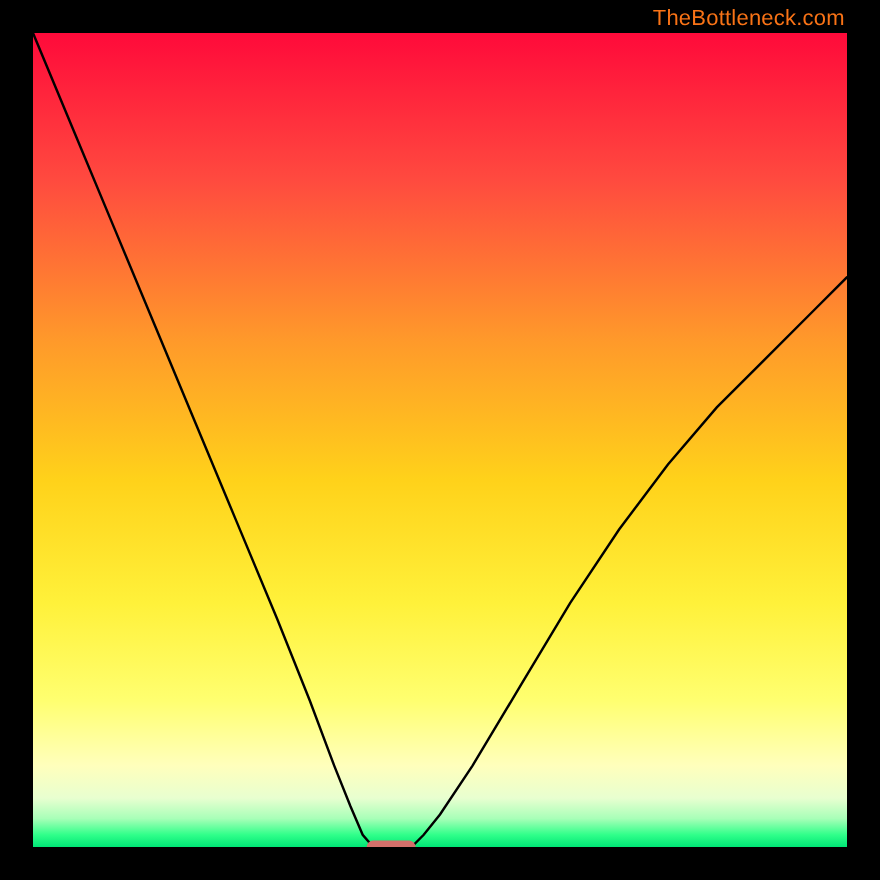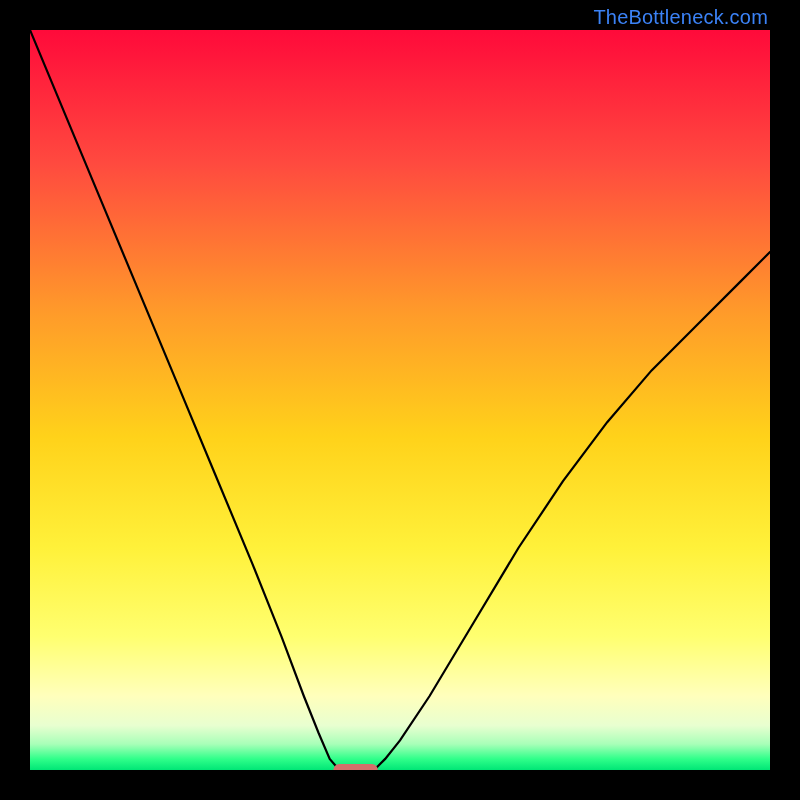--- a/index.html
+++ b/index.html
@@ -20,21 +20,21 @@
   .gradient-bg {
     position: absolute;
     left: 0; top: 0; width: 100%; height: 100%;
   }
   .watermark {
     position: absolute;
     top: 6px;
     right: 32px;
     font-family: Arial, Helvetica, sans-serif;
     font-size: 20px;
-    color: #3b82f6;
+    color: #f97316;
     font-weight: 500;
     letter-spacing: 0.2px;
   }
   .curve-svg {
     position: absolute;
     left: 0; top: 0; width: 100%; height: 100%;
   }
   .curve-path {
     fill: none;
     stroke: #000;

